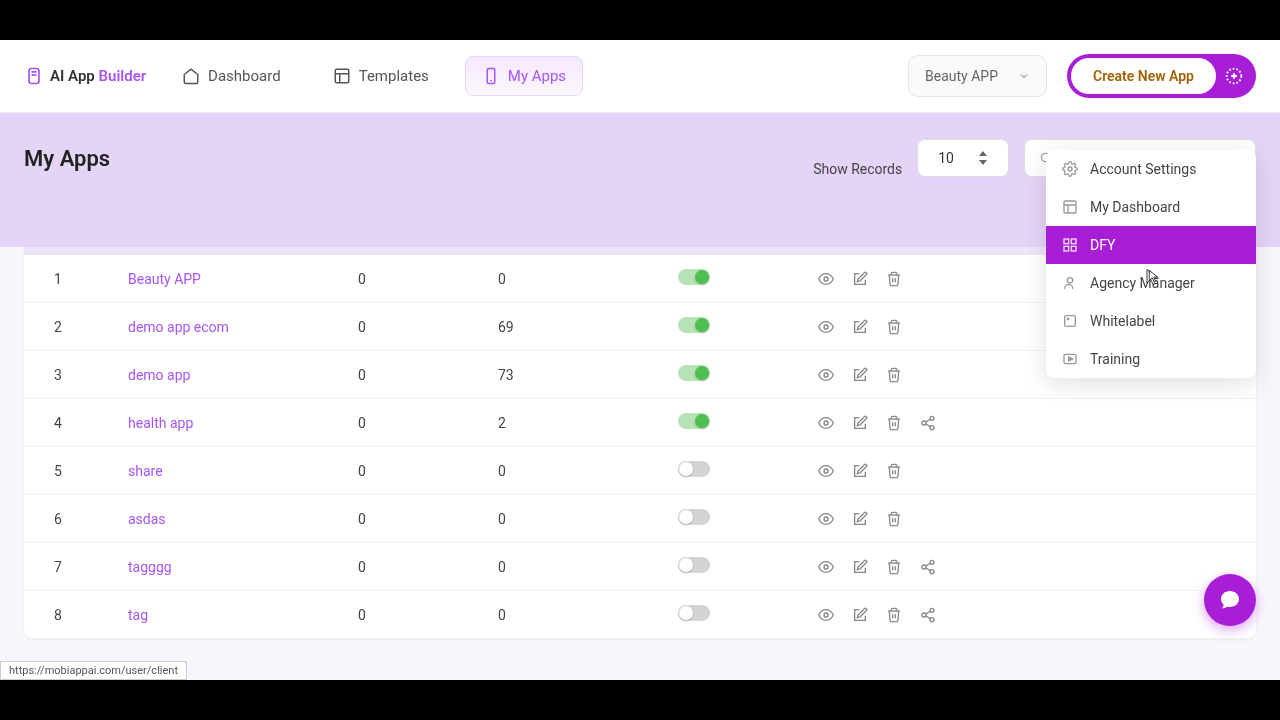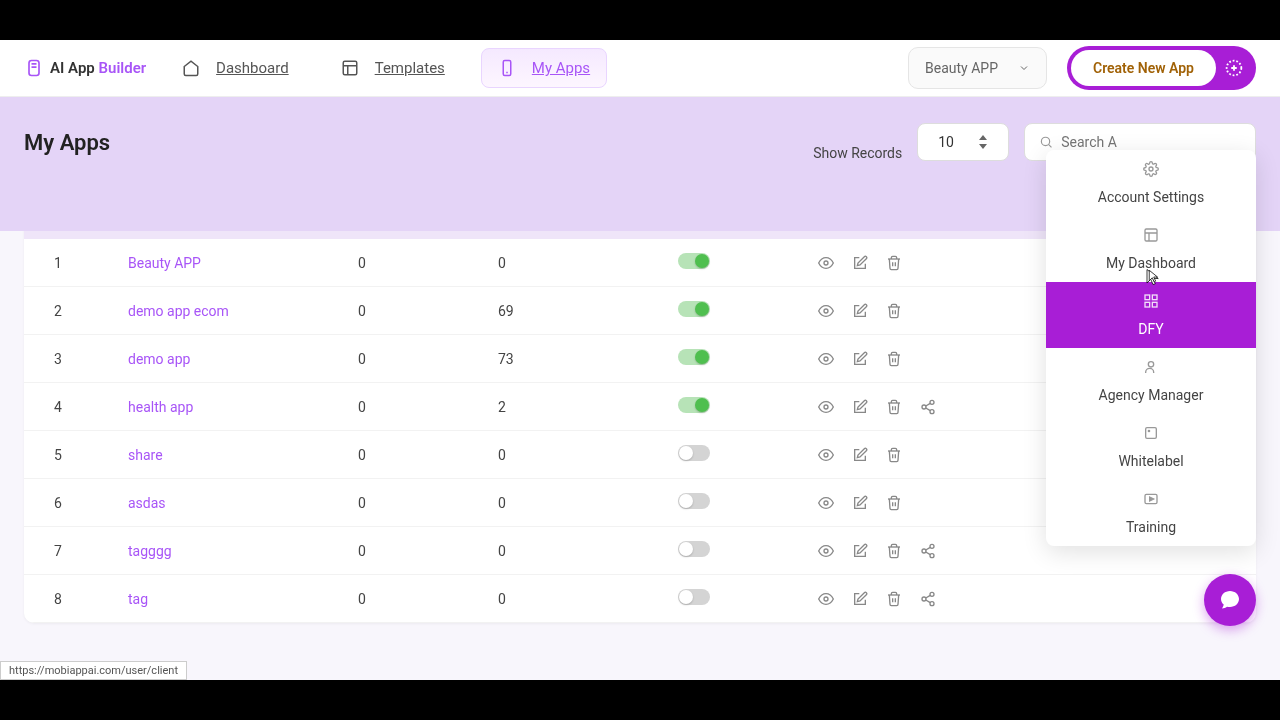--- a/index.html
+++ b/index.html
@@ -1,25 +1,25 @@
 <!DOCTYPE html>
 <html><head>
 <meta charset="utf-8">
 <style>
 * { margin: 0; padding: 0; box-sizing: border-box; font-family: -apple-system, BlinkMacSystemFont, 'Segoe UI', Roboto, sans-serif; }
 body { background: #000; width: 1280px; height: 720px; overflow: hidden; position: relative; }
 .viewport { position: absolute; top: 40px; left: 0; right: 0; bottom: 40px; background: #f8f6fc; overflow: hidden; }
 
 
-.header { background: #fff; padding: 6px 24px; display: flex; align-items: center; gap: 20px; border-bottom: 1px solid #eee; justify-content: space-between; }
+.header { background: #fff; padding: 14px 24px; display: flex; align-items: center; gap: 20px; border-bottom: 1px solid #eee; justify-content: space-between; }
 .logo { display: flex; align-items: center; gap: 6px; font-weight: 600; font-size: 15px; }
 .logo-icon { width: 20px; height: 20px; }
 .logo-text { color: #333; }
 .logo-text .accent { color: #a855f7; }
-.nav-item { display: flex; align-items: center; gap: 16px; padding: 10px 16px; border-radius: 8px; color: #555; font-size: 15px; cursor: pointer; text-decoration: underline; }
+.nav-item { display: flex; align-items: center; gap: 8px; padding: 10px 16px; border-radius: 8px; color: #555; font-size: 15px; cursor: pointer; }
 .nav-item.active { background: linear-gradient(180deg, #f5e9ff, #fdf6ff); color: #a855f7; border: 1px solid #e9d5ff; }
 .nav-item svg { width: 18px; height: 18px; }
 .spacer { flex: 1; }
 .app-select { display: flex; align-items: center; justify-content: space-between; gap: 20px; padding: 12px 16px; border: 1px solid #e5e5e5; border-radius: 10px; background: #fafafa; color: #666; font-size: 14px; cursor: pointer; min-width: 120px; }
 .create-wrap { display: flex; align-items: center; background: #a81ed6; border-radius: 999px; padding: 4px; }
 .create-btn { background: #fff; color: #a16207; font-weight: 600; padding: 10px 22px; border-radius: 999px; border: none; cursor: pointer; font-size: 14px; }
 .create-plus { width: 36px; height: 36px; display: flex; align-items: center; justify-content: center; color: #fff; cursor: pointer; }
 
 
 .band { background: #e4d4f7; padding: 26px 24px 70px; position: relative; }
@@ -51,21 +51,21 @@
 .toggle .knob { position: absolute; width: 14px; height: 14px; background: #fff; border-radius: 50%; top: 1px; left: 1px; transition: left .2s; box-shadow: 0 1px 2px rgba(0,0,0,0.2); }
 .toggle.on .knob { left: 17px; background: #4fbf4f; }
 
 
 .actions { display: flex; gap: 18px; color: #888; }
 .actions span { cursor: pointer; display: flex; }
 .actions svg { width: 16px; height: 16px; }
 
 
 .dropdown { position: absolute; top: 110px; right: 24px; background: #fff; border-radius: 8px; box-shadow: 0 6px 24px rgba(0,0,0,0.12); width: 210px; overflow: hidden; z-index: 50; }
-.dropdown-item { display: flex; align-items: center; gap: 12px; padding: 11px 16px; font-size: 14px; color: #444; cursor: pointer; flex-direction: column; }
+.dropdown-item { display: flex; align-items: center; gap: 12px; padding: 11px 16px; font-size: 14px; color: #444; cursor: pointer; }
 .dropdown-item.active { background: #a81ed6; color: #fff; }
 .dropdown-item svg, .dropdown-item .di-icon { width: 16px; height: 16px; color: #999; flex-shrink: 0; }
 .dropdown-item.active svg, .dropdown-item.active .di-icon { color: rgba(255,255,255,0.85); }
 
 
 .status-bar { position: absolute; bottom: 40px; left: 0; background: #fff; border: 1px solid #ccc; padding: 2px 8px; font-size: 11px; color: #555; z-index: 60; }
 
 
 .fab { position: absolute; bottom: 54px; right: 24px; width: 52px; height: 52px; background: #a81ed6; border-radius: 50%; display: flex; align-items: center; justify-content: center; color: #fff; cursor: pointer; box-shadow: 0 4px 12px rgba(168,30,214,0.4); z-index: 40; }
 .fab svg { width: 24px; height: 24px; }

